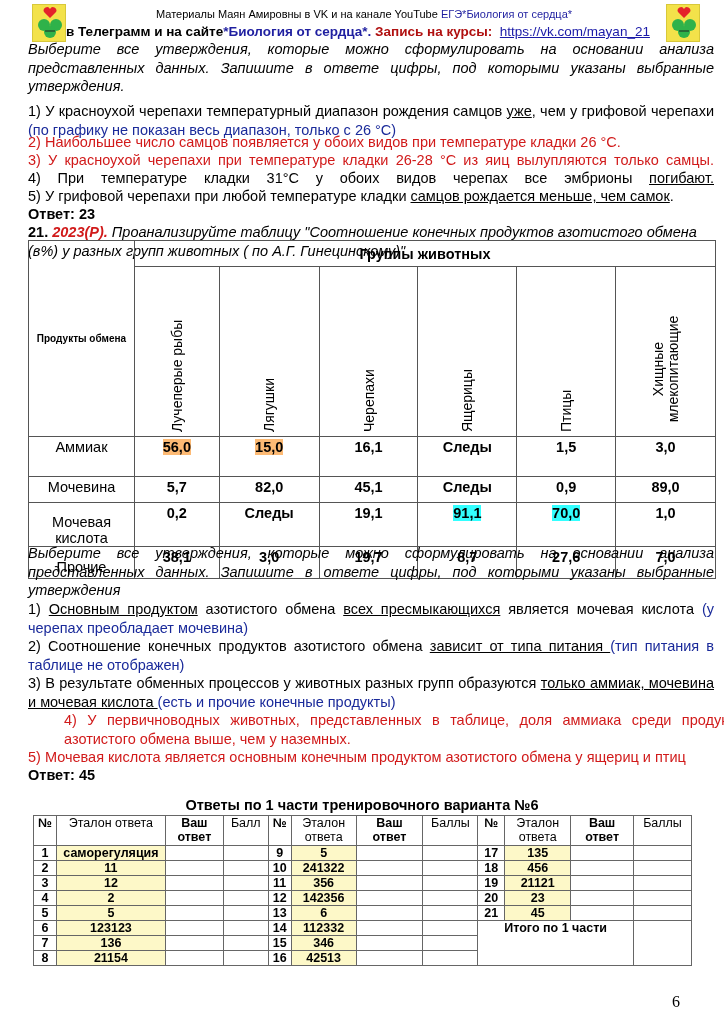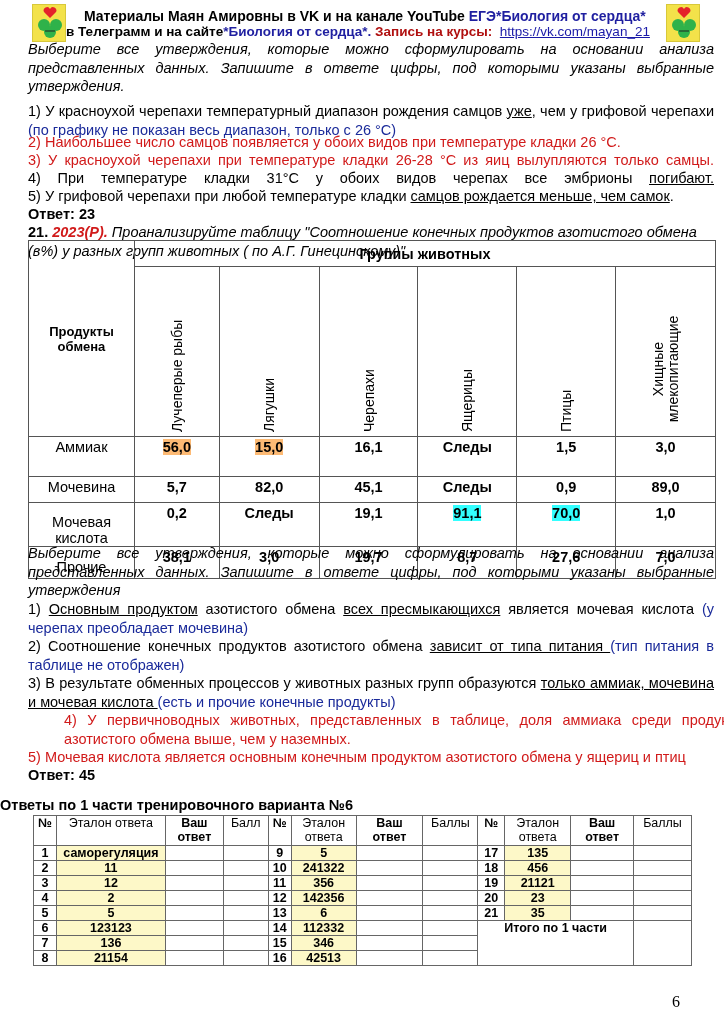--- a/index.html
+++ b/index.html
@@ -2,41 +2,41 @@
 <html><head>
 <meta charset="utf-8">
 <style>
   * { box-sizing: border-box; margin: 0; padding: 0; }
   body { width: 724px; height: 1024px; background: #fff; font-family: "Liberation Sans", sans-serif; color: #000; position: relative; overflow: hidden; }
   .logo { position: absolute; top: 4px; width: 34px; height: 38px; background: #f3e24a; border: 1px solid #d8c83a; }
   .logo .heart { position: absolute; left: 10px; top: 2px; width: 14px; height: 12px; }
   .logo .clover { position: absolute; left: 3px; top: 12px; width: 28px; height: 22px; }
   .logo-left { left: 32px; }
   .logo-right { left: 666px; }
-  .hdr1 { position: absolute; top: 8px; left: 84px; width: 560px; font-weight: bold; font-size: 14px; white-space: nowrap; }
+  .hdr1 { position: absolute; top: 8px; left: 84px; width: 560px; font-weight: normal; font-size: 11px; text-align: center; white-space: nowrap; }
   .hdr2 { position: absolute; top: 24px; left: 66px; width: 600px; font-weight: bold; font-size: 13.5px; white-space: nowrap; }
   .blue { color: #1f1fa0; }
   .darkred { color: #b01010; }
   .red { color: #d11a1a; }
   .navy { color: #1a2a9a; }
   .link { color: #1a1aa8; text-decoration: underline; font-weight: normal; }
   .txt { position: absolute; left: 28px; width: 686px; font-size: 14.5px; line-height: 18.5px; }
   .ital { font-style: italic; }
   .just { text-align: justify; text-align-last: justify; }
   .u { text-decoration: underline; }
   .b { font-weight: bold; }
   table { border-collapse: collapse; }
   .t1 { position: absolute; left: 28px; top: 240px; width: 688px; font-size: 14.5px; }
   .t1 td { border: 1px solid #555; text-align: center; vertical-align: top; }
   .t1 .rot { height: 170px; position: relative; }
   .t1 .rot span { position: absolute; left: 50%; bottom: 4px; transform-origin: left bottom; transform: rotate(-90deg) translate(0, 50%); white-space: nowrap; font-size: 14px; line-height: 15px; }
   .t1 .val { font-weight: bold; padding-top: 2px; }
   .hl-y { background: #fdba74; }
   .hl-c { background: #33ffff; }
-  .t2title { position: absolute; left: 0; top: 797px; width: 724px; text-align: left; font-weight: bold; font-size: 14.5px; }
+  .t2title { position: absolute; left: 0; top: 797px; width: 724px; text-align: center; font-weight: bold; font-size: 14.5px; }
   .t2 { position: absolute; left: 33px; top: 815px; width: 659px; font-size: 12.5px; font-weight: bold; }
   .t2 td { border: 1px solid #666; text-align: center; height: 14.5px; line-height: 14px; padding: 0 2px; }
   .t2 .hd td { vertical-align: top; height: 30px; }
   .t2 .ans { background: #fdf8c8; }
   .pagenum { position: absolute; left: 672px; top: 993px; font-family: "Liberation Serif", serif; font-size: 16px; }
 </style>
 </head>
 <body>
 
 <div class="logo logo-left">
@@ -92,21 +92,21 @@
     <col style="width:106px">
       <col style="width:85px">
       <col style="width:100px">
       <col style="width:99px">
       <col style="width:99px">
       <col style="width:99px">
       <col style="width:100px">
   </colgroup>
   <tbody>
       <tr style="height:26px">
-    <td rowspan="2" style="vertical-align:middle; font-weight:bold; font-size:13px;">Продукты обмена</td>
+    <td rowspan="2" style="vertical-align:middle; font-weight:bold; font-size:10px;">Продукты обмена</td>
     <td colspan="6" class="b" style="vertical-align:middle;">Группы животных</td>
   </tr>
   <tr>
     <td class="rot">
           <span>Лучеперые рыбы</span>
         </td>
     <td class="rot">
           <span>Лягушки</span>
         </td>
     <td class="rot">
@@ -267,21 +267,21 @@
       <tr>
         <td>5</td>
         <td class="ans">5</td>
         <td></td>
         <td></td>
         <td>13</td>
         <td class="ans">6</td>
         <td></td>
         <td></td>
         <td>21</td>
-        <td class="ans">35</td>
+        <td class="ans">45</td>
         <td></td>
         <td></td>
       </tr>
       <tr>
         <td>6</td>
         <td class="ans">123123</td>
         <td></td>
         <td></td>
         <td>14</td>
         <td class="ans">112332</td>

